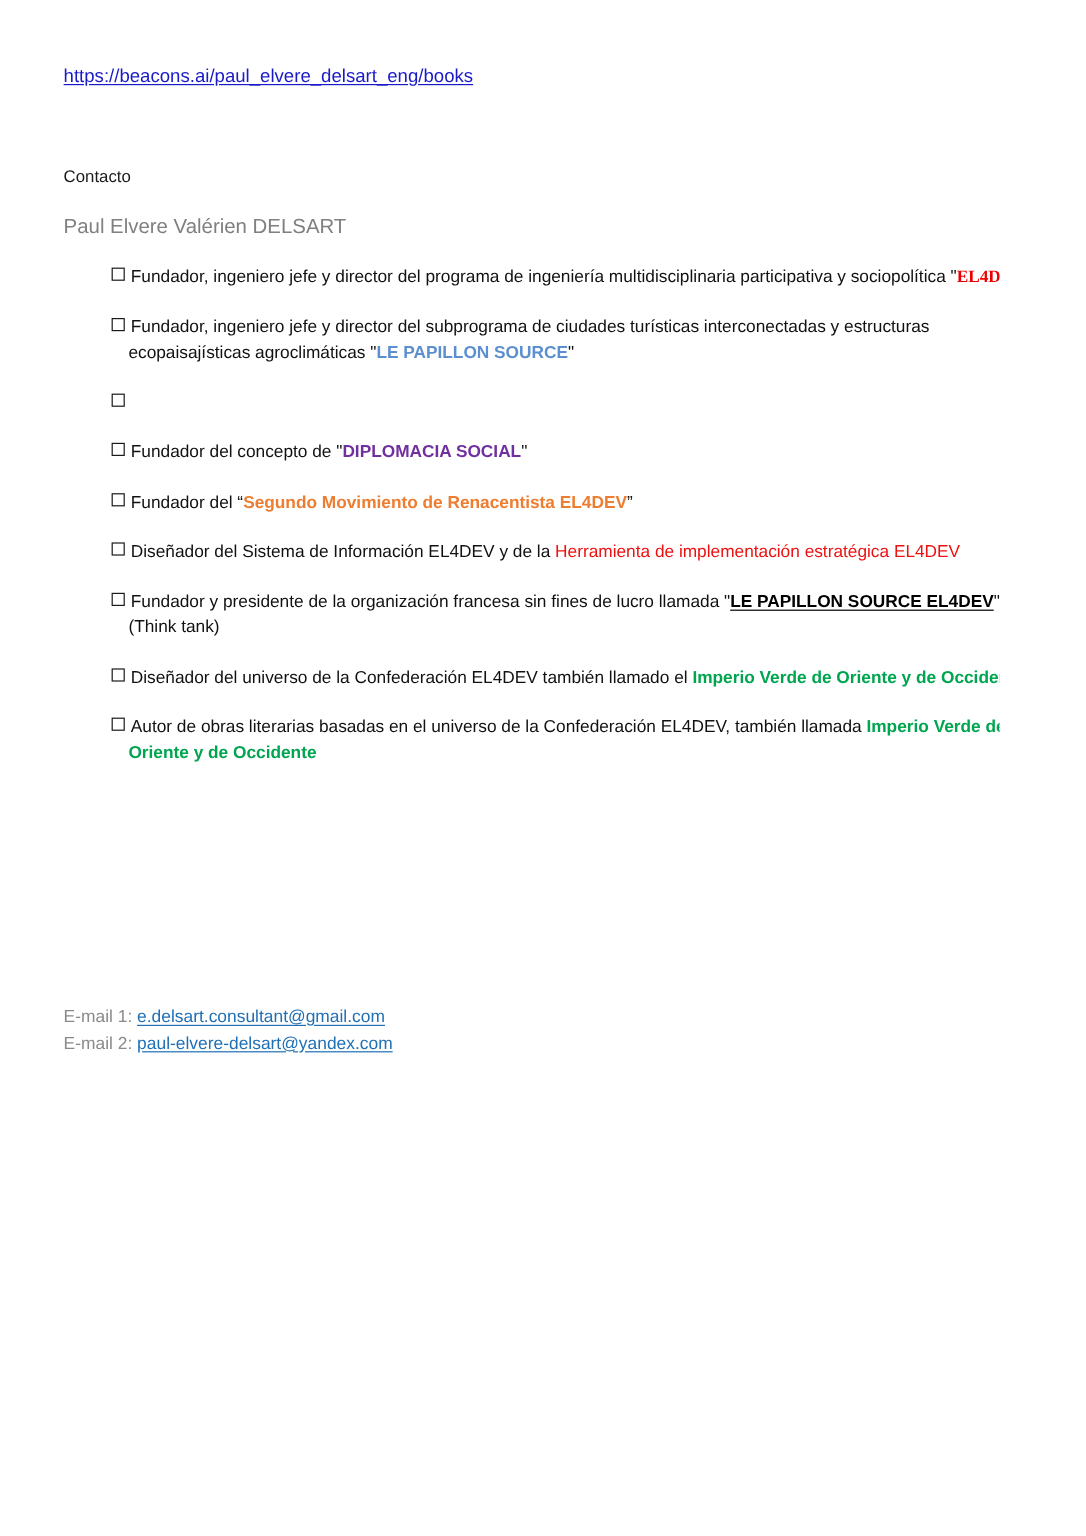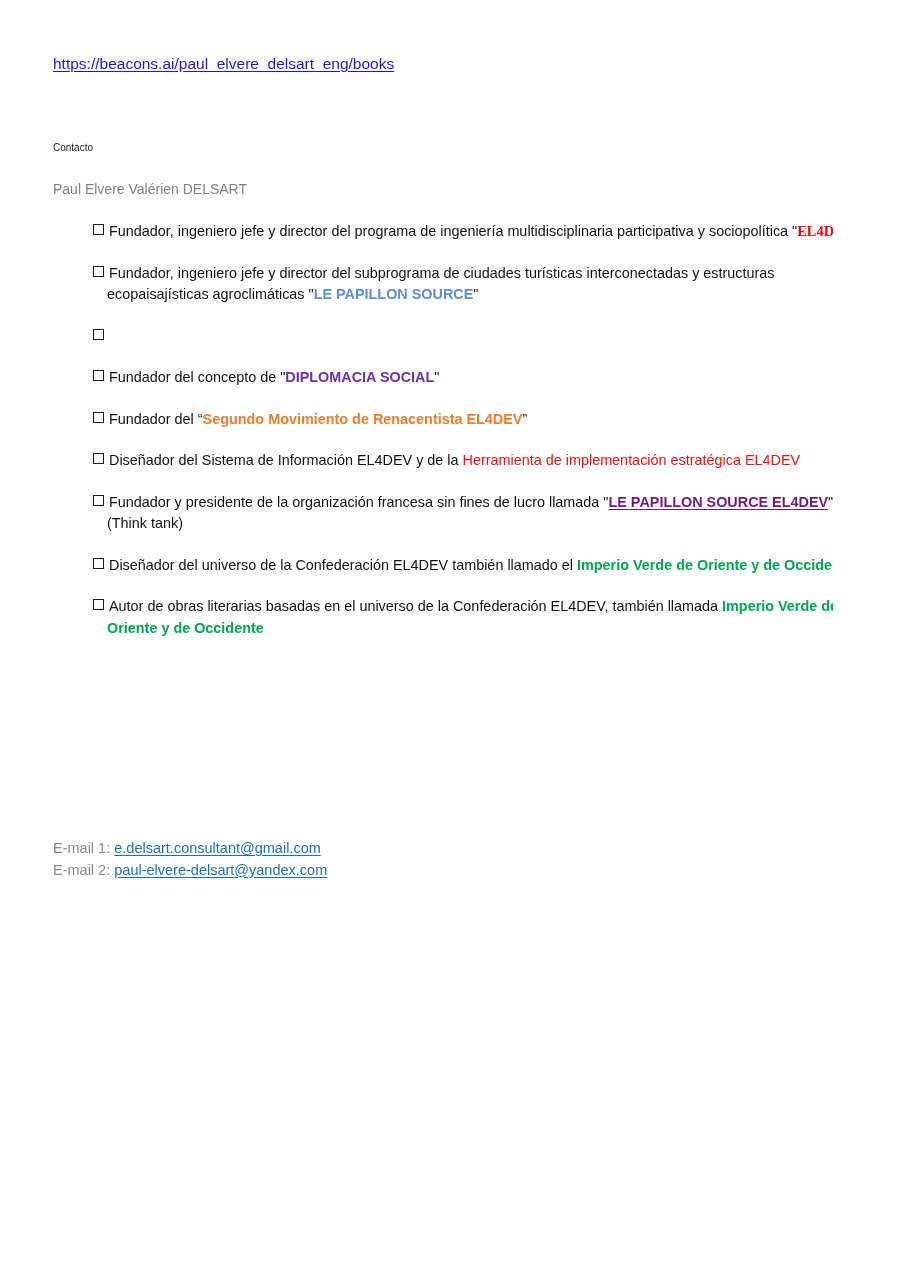--- a/index.html
+++ b/index.html
@@ -34,30 +34,30 @@
     color: #1a1ac8;
     text-decoration: underline;
     text-underline-offset: 2px;
   }
 
   
   .contacto {
     position: absolute;
     left: 53px;
     top: 138px;
-    font-size: 10px;
+    font-size: 14px;
     line-height: 19px;
     color: #1a1a1a;
   }
 
   .person-name {
     position: absolute;
     left: 53px;
     top: 179px;
-    font-size: 14px;
+    font-size: 17px;
     line-height: 20px;
     color: #808080;
   }
 
   
   .bullets {
     position: absolute;
     left: 80px;
     top: 221px;
     width: 790px;
@@ -82,21 +82,21 @@
   }
   .bullet .txt { text-indent: 0; }
 
   
   .hl-red-b   { color: #ee0000; font-weight: bold; font-family: Liberation Serif, serif; }
   .hl-red     { color: #ee1111; }
   .hl-blue-b  { color: #5b8fd0; font-weight: bold; }
   .hl-green-b { color: #00a550; font-weight: bold; }
   .hl-purple-b{ color: #7030a0; font-weight: bold; margin-top: 28px; }
   .hl-orange-b{ color: #ed7d31; font-weight: bold; }
-  .hl-black-bu{ color: #701a75; font-weight: bold; text-decoration: underline; text-underline-offset: 2px; }
+  .hl-black-bu{ color: #000000; font-weight: bold; text-decoration: underline; text-underline-offset: 2px; }
 
   
   .emails {
     position: absolute;
     left: 53px;
     top: 822px;
     font-size: 14.5px;
     line-height: 21.5px;
     margin-top: 16px;
   }

